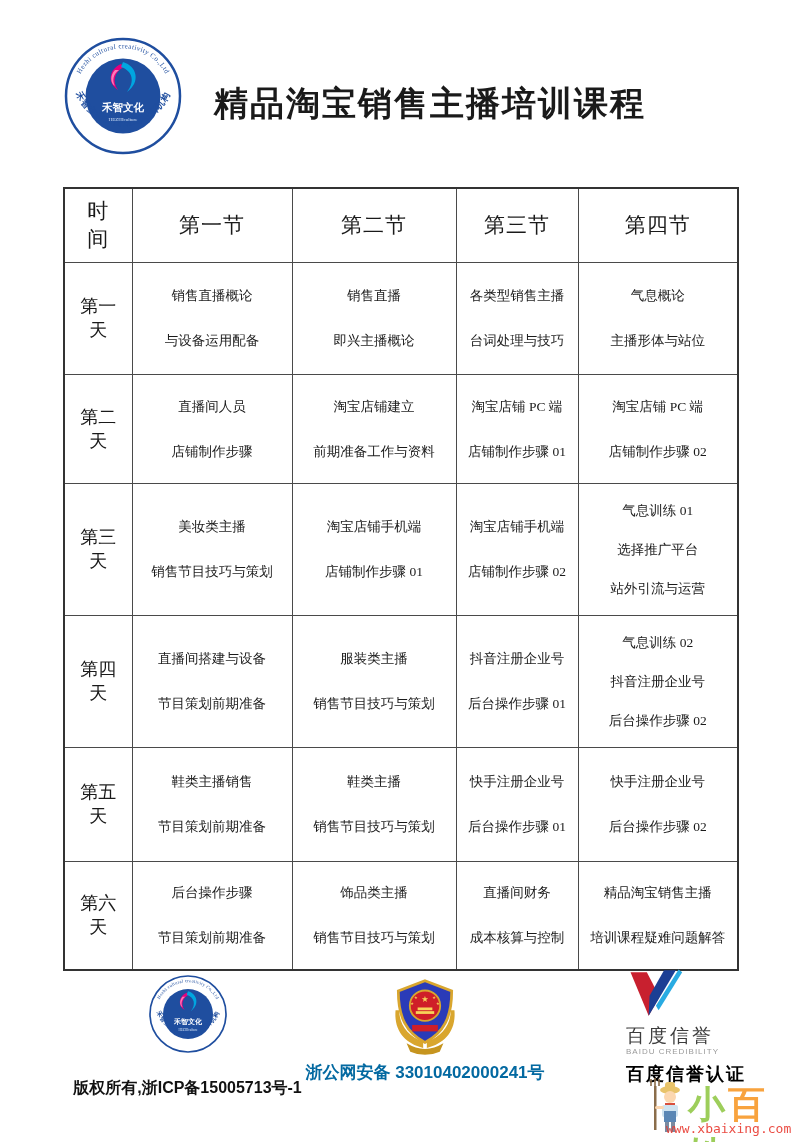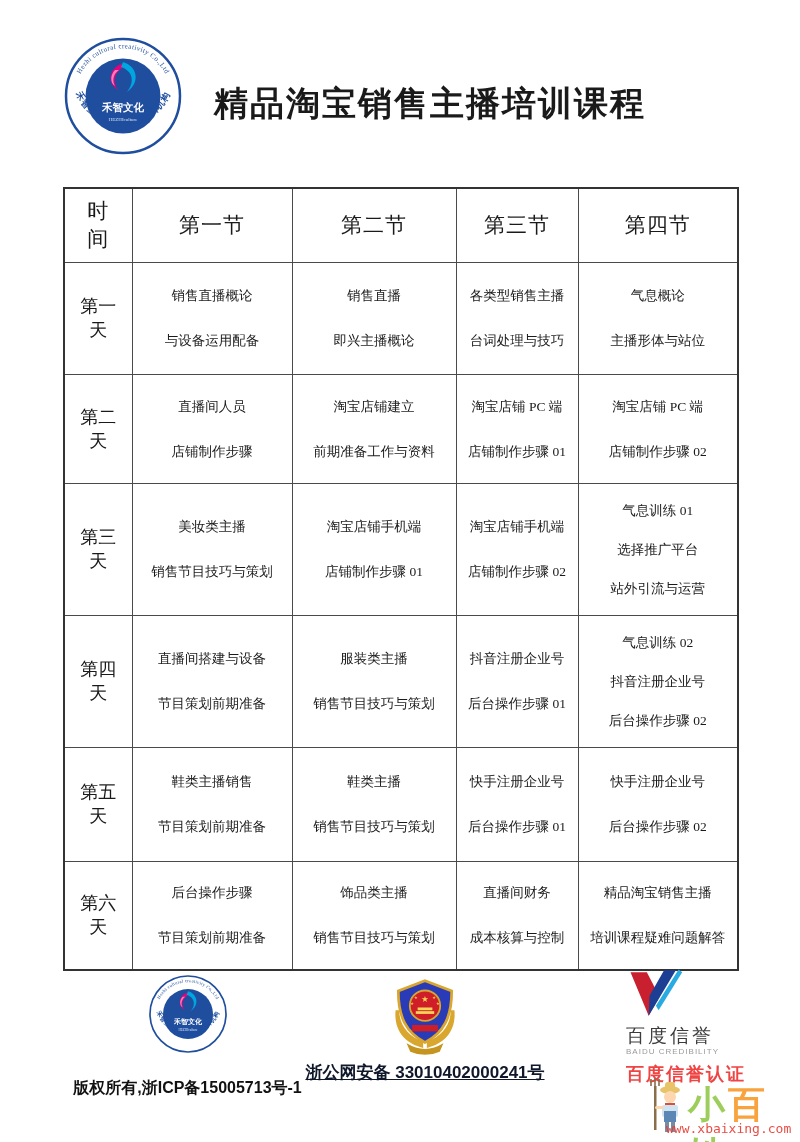--- a/index.html
+++ b/index.html
@@ -27,27 +27,27 @@
   .cell.l3 .line{line-height:39px;}
 
   
   .footer-left{position:absolute;left:45px;top:974px;width:285px;text-align:center;}
   .footer-left svg{width:80px;height:80px;}
   .copyright{margin-top:20px;font-family:"Liberation Sans","DejaVu Sans",sans-serif;
              font-weight:bold;font-size:16px;color:#111;}
   .footer-mid{position:absolute;left:285px;top:971px;width:280px;text-align:center;}
   .footer-mid svg{width:92px;height:84px;}
   .police-text{margin-top:2px;font-family:"Liberation Sans","DejaVu Sans",sans-serif;
-               font-weight:bold;font-size:17px;color:#0f172a;text-decoration:underline;}
+               font-weight:bold;font-size:17px;color:#0369a1;}
   .footer-right{position:absolute;left:626px;top:964px;width:125px;
                 font-family:"Liberation Sans","DejaVu Sans",sans-serif;}
   .footer-right svg{width:58px;height:58px;}
   .baidu-title{font-size:19px;letter-spacing:3px;color:#3c3c3c;line-height:20px;}
   .baidu-sub{font-size:8px;letter-spacing:1px;color:#9a9a9a;line-height:12px;}
-  .baidu-cert{margin-top:4px;font-size:18px;font-weight:bold;letter-spacing:2px;color:#ef4444;}
+  .baidu-cert{margin-top:4px;font-size:18px;font-weight:bold;letter-spacing:2px;color:#000000;}
 
   
   .watermark{position:absolute;left:650px;top:1076px;width:150px;height:66px;}
   .wm-mascot{position:absolute;left:0;top:2px;width:36px;height:58px;}
   .wm-chars{position:absolute;left:38px;top:4px;font-weight:bold;font-size:37px;letter-spacing:3px;
             font-family:"Liberation Serif","DejaVu Serif",serif;opacity:0.85;}
   .wm-c0,.wm-c2{color:#8dc63f;} .wm-c1{color:#f7941d;}
   .wm-url{position:absolute;left:16px;top:45px;font-family:"DejaVu Sans Mono","Liberation Mono",monospace;
           font-size:13px;color:#e8392f;opacity:0.9;}
 </style>

